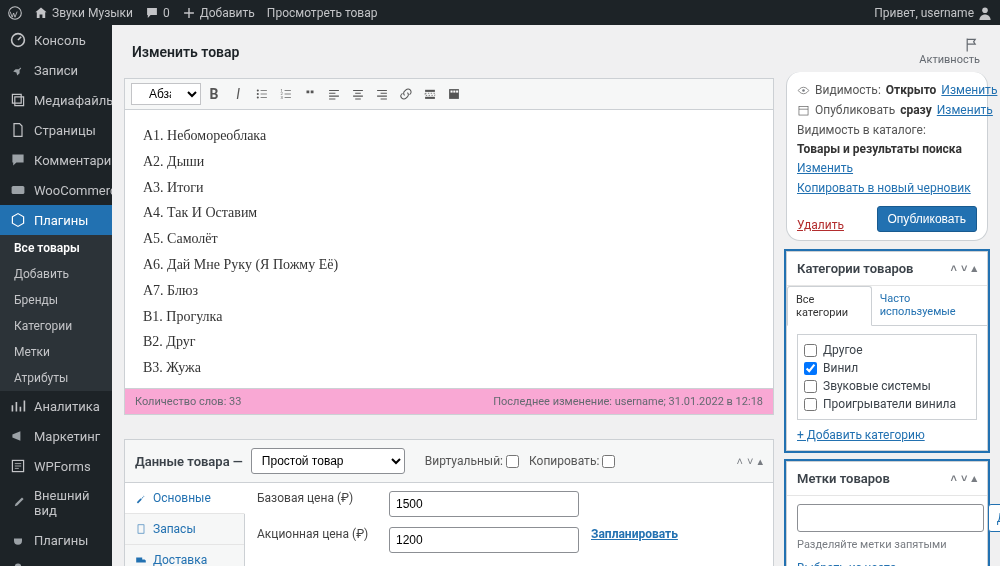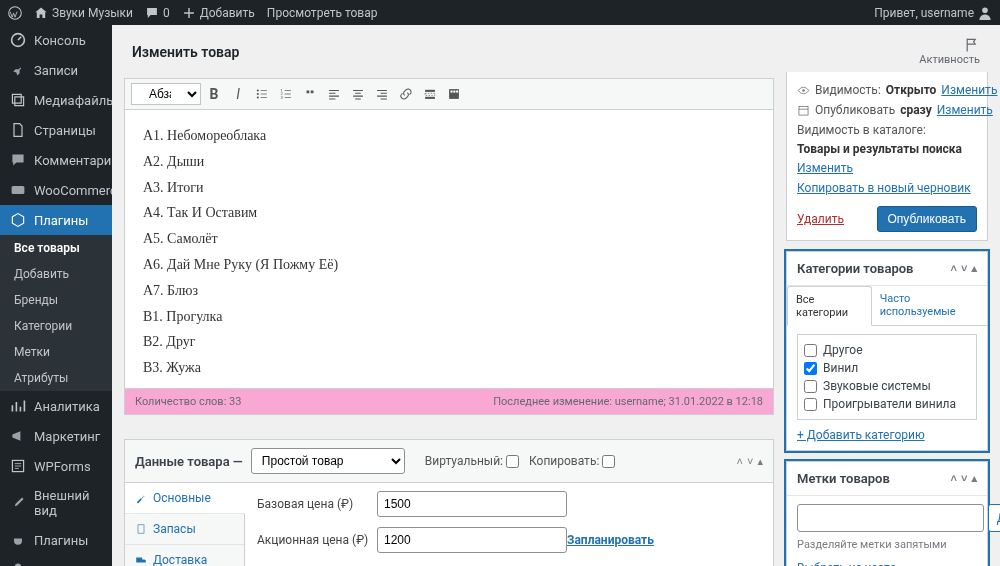--- a/index.html
+++ b/index.html
@@ -54,39 +54,39 @@
 .pdata-opts { display: flex; align-items: center; gap: 10px; font-size: 12px; color: #555; margin-left: 12px; }
 .pdata-opts label { display: flex; align-items: center; gap: 3px; }
 .pdata-toggle { margin-left: auto; display: flex; gap: 4px; color: #787c82; }
 .pdata-toggle span { cursor: pointer; font-size: 11px; }
 .pdata-body { display: flex; }
 .ptabs { width: 120px; background: #f6f7f7; border-right: 1px solid #ccd0d4; }
 .ptab { padding: 8px 10px; font-size: 12px; display: flex; align-items: center; gap: 6px; cursor: pointer; color: #2271b1; border-bottom: 1px solid #e5e5e5; }
 .ptab.active { background: #fff; border-right: 1px solid #fff; margin-right: -1px; }
 .ptab svg { width: 12px; height: 12px; fill: #2271b1; }
 .pfields { flex: 1; padding: 8px 12px; }
-.pfield { display: flex; align-items: center; gap: 0; margin-bottom: 10px; font-size: 12px; }
+.pfield { display: flex; gap: 12px; margin-bottom: 10px; font-size: 12px; }
 .pfield label { width: 120px; color: #444; }
 .pfield input { border: 1px solid #8c8f94; padding: 4px 6px; width: 190px; height: 26px; border-radius: 3px; font-size: 12px; }
 .pfield a { color: #2271b1; text-decoration: underline; font-size: 12px; font-weight: bold; }
 
 
 .panel { background: #fff; border: 1px solid #ccd0d4; margin-bottom: 10px; }
 .panel.highlight { box-shadow: 0 0 0 2px #2271b1; }
 .panel-head { padding: 9px 10px; font-weight: 600; font-size: 13px; display: flex; align-items: center; border-bottom: 1px solid #e5e5e5; }
 .panel-toggle { margin-left: auto; display: flex; gap: 4px; color: #787c82; font-size: 11px; }
 .panel-toggle span { cursor: pointer; }
 .panel-body { padding: 8px 10px; font-size: 12px; }
 
 
 .pub-row { display: flex; align-items: center; gap: 5px; padding: 3px 0; font-size: 12px; color: #555; }
 .pub-row svg { width: 13px; height: 13px; fill: #787c82; flex-shrink: 0; }
 .pub-row a { color: #2271b1; text-decoration: underline; }
 .pub-row b { color: #333; }
-.pub-actions { display: flex; justify-content: space-between; align-items: center; margin-top: 8px; }
+.pub-actions { display: flex; justify-content: space-between; align-items: flex-end; margin-top: 8px; }
 .pub-actions a { color: #b32d2e; text-decoration: underline; font-size: 12px; }
 .btn-primary { background: #2271b1; color: #fff; border: 1px solid #185a8f; padding: 5px 10px; border-radius: 3px; font-size: 12px; cursor: pointer; }
 .link { color: #2271b1; text-decoration: underline; cursor: pointer; }
 
 
 .cat-tabs { display: flex; border-bottom: 1px solid #ccd0d4; margin: -8px -10px 8px; }
 .cat-tab { padding: 6px 8px; font-size: 11px; color: #2271b1; cursor: pointer; }
 .cat-tab.active { border: 1px solid #ccd0d4; border-bottom-color: #fff; margin-bottom: -1px; background: #fff; color: #333; border-radius: 3px 3px 0 0; }
 .cat-list { border: 1px solid #ccd0d4; padding: 6px; max-height: 110px; overflow: auto; }
 .cat-item { display: flex; align-items: center; gap: 6px; padding: 2px 0; font-size: 12px; }
@@ -385,21 +385,21 @@
               <input type="text" value="1200" style="">
               <a href="#">Запланировать</a>
             </div>
           </div>
         </div>
       </div>
     </div>
 
     <div class="side-col">
 
-      <div class="panel" style="border-top:none; margin-top:-6px;">
+      <div class="panel" style="border-top:none; margin-top:-6px;border-radius:14px;">
         <div class="panel-body">
           <div class="pub-row">
               <svg viewBox="0 0 20 20">
                 <path d="M10 5c5 0 8 5 8 5s-3 5-8 5-8-5-8-5 3-5 8-5z" fill="none" stroke="currentColor"></path>
                 <circle cx="10" cy="10" r="2"></circle>
               </svg>
               <span>Видимость:</span> 
               <b>Открыто</b> 
               <a href="#">Изменить</a>
             </div>

